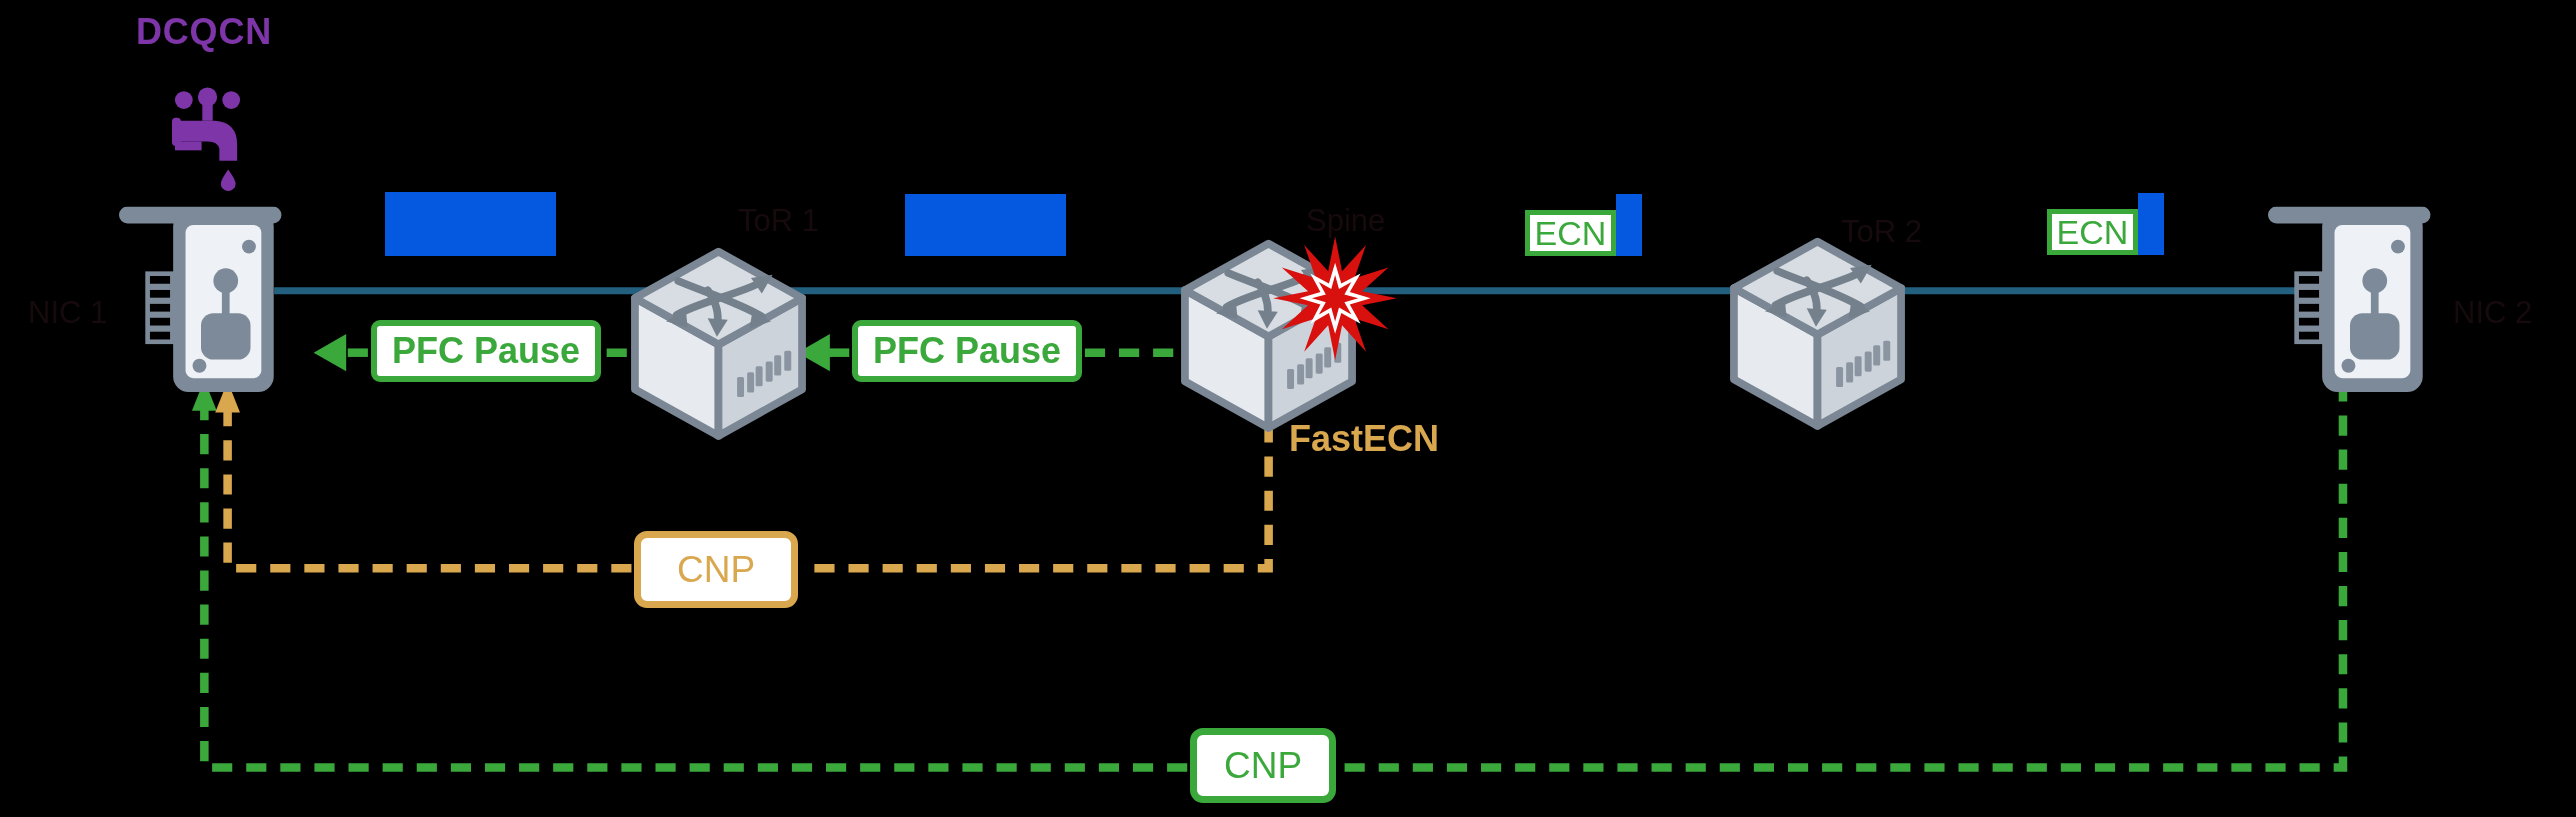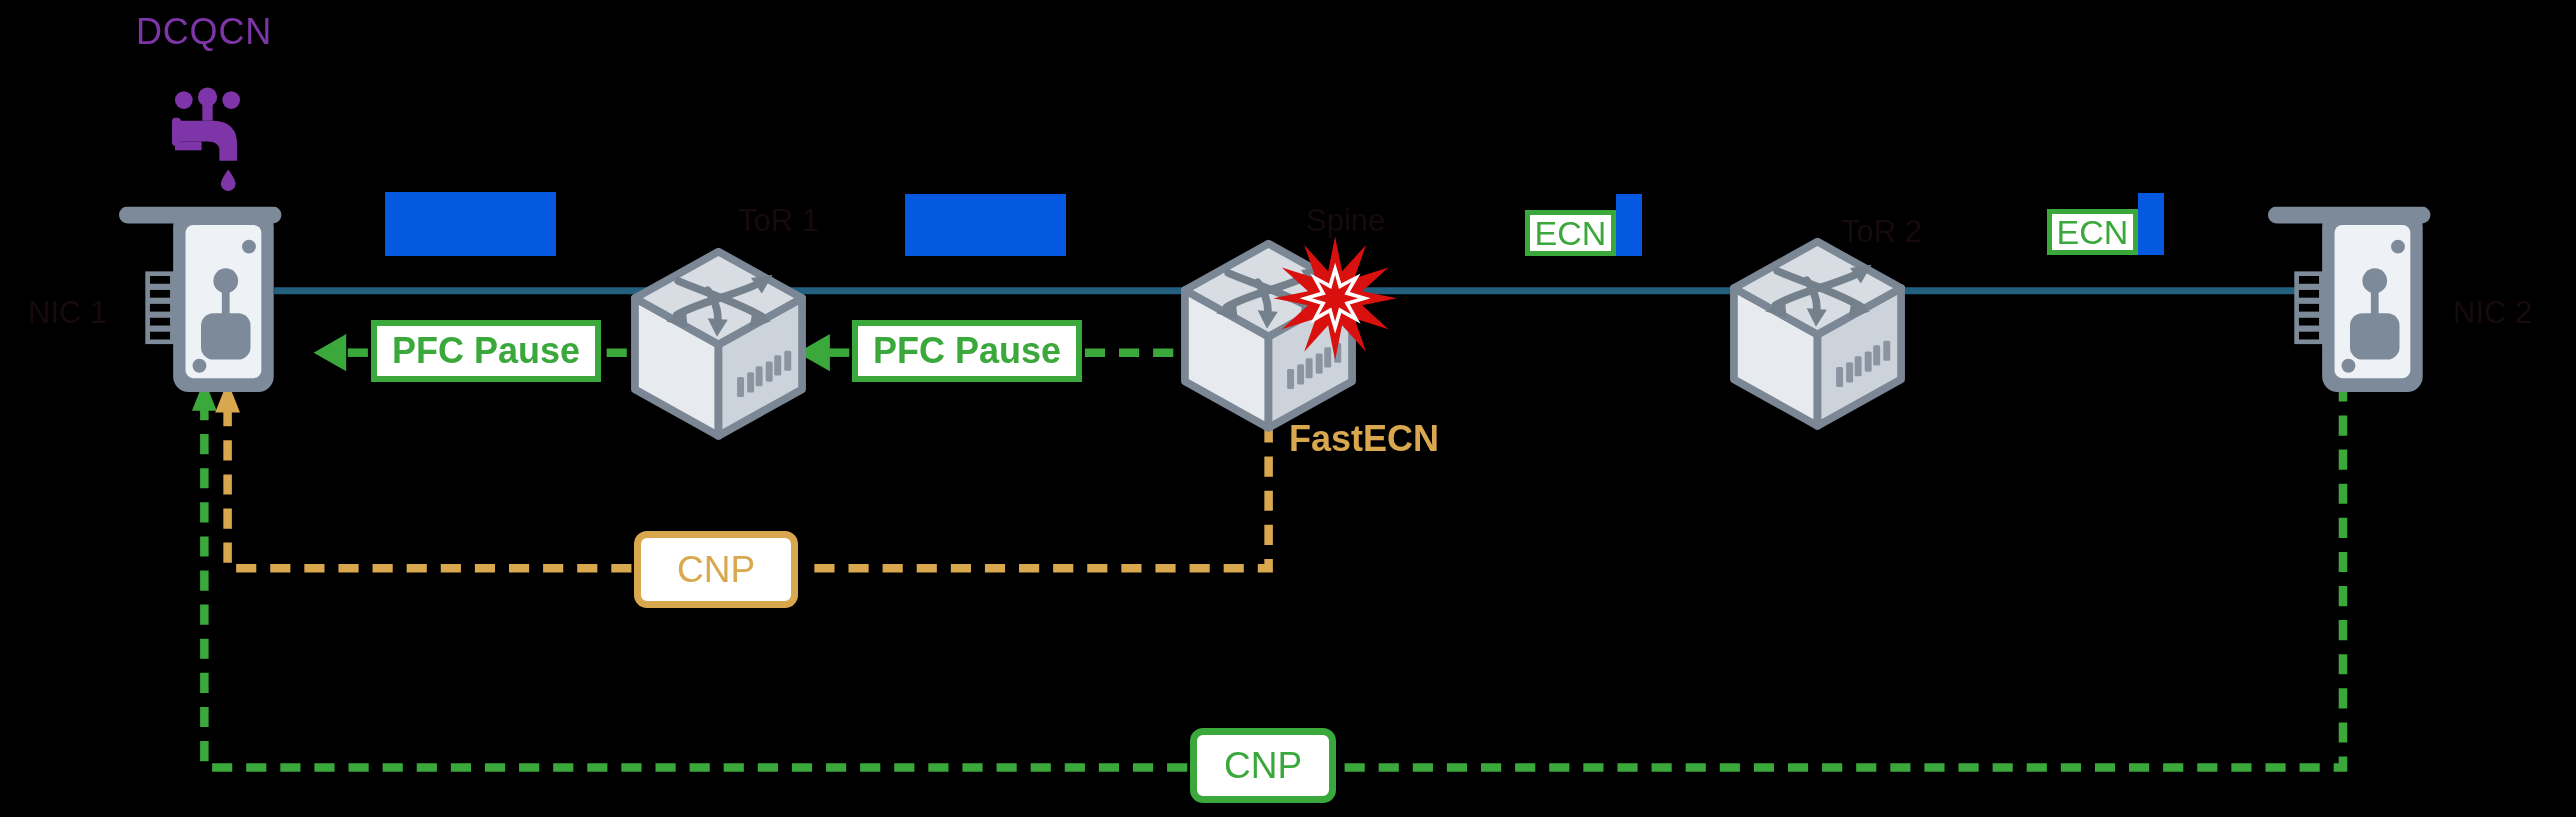--- a/index.html
+++ b/index.html
@@ -12,30 +12,30 @@
   .pkt1{left:385px;top:192px;width:171px;height:64px;}
   .pkt2{left:905px;top:194px;width:161px;height:62px;}
   .ecnpkt{position:absolute;z-index:3;display:flex;align-items:stretch;}
   .ecn1{left:1525px;top:194px;height:62px;}
   .ecn2{left:2047px;top:193px;height:62px;}
   .ecnbox{width:81px;background:var(--white);border:5.4px solid var(--green);
           display:flex;align-items:center;justify-content:center;
           color:var(--green);font-size:34px;font-weight:500;margin-top:16px;}
   .ecntail{width:25.6px;background:var(--blue);}
   .msgbox{position:absolute;z-index:3;background:var(--white);
-          display:flex;align-items:center;justify-content:center;border-radius:0;}
+          display:flex;align-items:center;justify-content:center;border-radius:9px;}
   .pfc{width:218px;height:50px;border:6.2px solid var(--green);
        color:var(--green);font-size:36px;font-weight:600;}
   .pfc1{left:371px;top:320px;}
   .pfc2{left:852px;top:320px;}
   .cnp{font-size:37px;font-weight:500;border-radius:13px;}
   .cnp-o{left:634px;top:531px;width:150px;height:63px;border:7.8px solid var(--orange);color:var(--orange);}
   .cnp-g{left:1190px;top:728px;width:132px;height:61px;border:7.8px solid var(--green);color:var(--green);}
   .lbl{position:absolute;z-index:6;white-space:nowrap;}
-  .dcqcn{left:136px;top:11px;font-size:36px;font-weight:400;color:var(--purple);letter-spacing:0.8px;text-align:right;}
+  .dcqcn{left:136px;top:11px;font-size:36px;font-weight:700;color:var(--purple);letter-spacing:0.8px;text-align:right;}
   .fastecn{left:1289px;top:418px;font-size:36px;font-weight:600;color:var(--orange);}
   .faint{font-size:31px;font-weight:500;color:var(--faint);}
   .nic1lbl{left:28px;top:295px;}
   .nic2lbl{left:2453px;top:295px;}
   .tor1lbl{left:738px;top:203px;}
   .spinelbl{left:1306px;top:203px;}
   .tor2lbl{left:1841px;top:214px;}
   .s1{left:630px;top:247px;}
   .s2{left:1180px;top:239px;}
   .s3{left:1729px;top:237px;}

